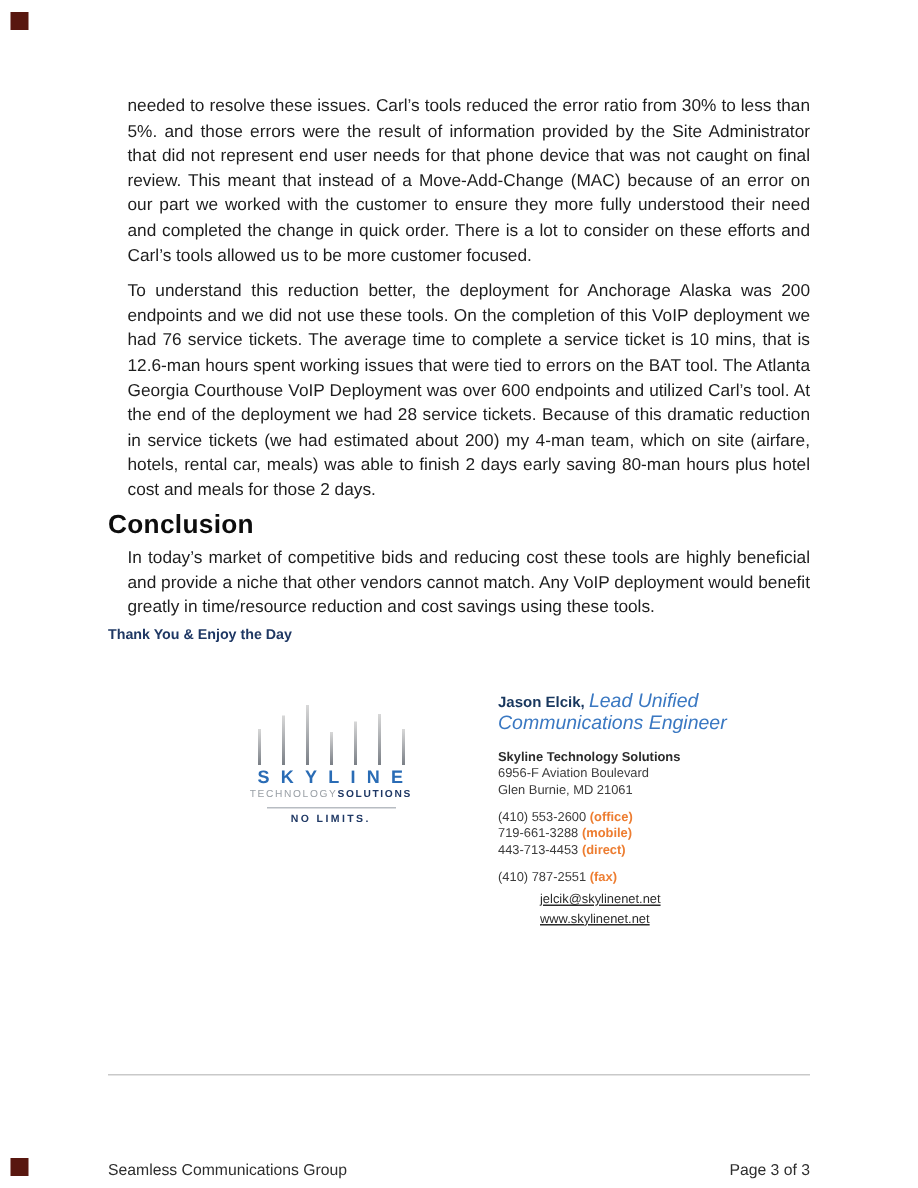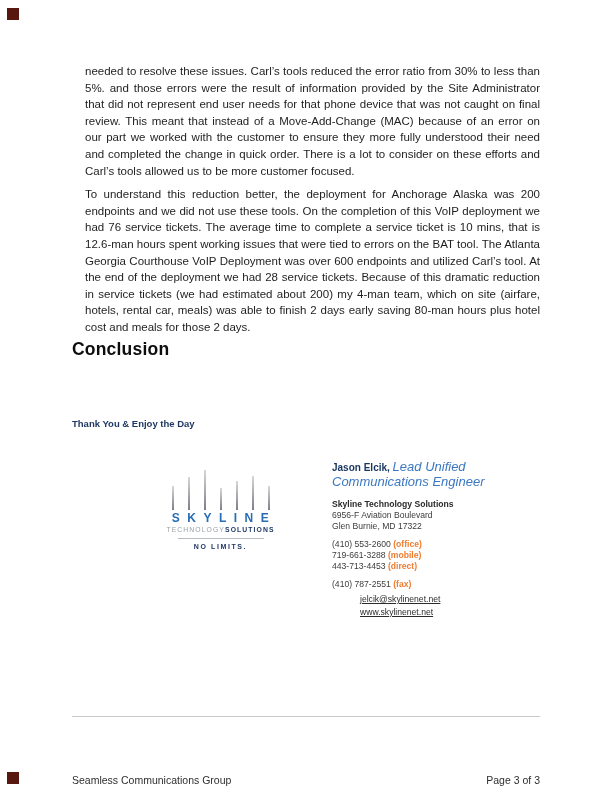--- a/index.html
+++ b/index.html
@@ -70,20 +70,21 @@
 
   <div class="corner-mark top"></div>
   <div class="corner-mark bottom"></div>
 
   <div class="body-block">
     <p>needed to resolve these issues. Carl’s tools reduced the error ratio from 30% to less than 5%. and those errors were the result of information provided by the Site Administrator that did not represent end user needs for that phone device that was not caught on final review. This meant that instead of a Move-Add-Change (MAC) because of an error on our part we worked with the customer to ensure they more fully understood their need and completed the change in quick order. There is a lot to consider on these efforts and Carl’s tools allowed us to be more customer focused.</p>
     <p>To understand this reduction better, the deployment for Anchorage Alaska was 200 endpoints and we did not use these tools. On the completion of this VoIP deployment we had 76 service tickets. The average time to complete a service ticket is 10 mins, that is 12.6-man hours spent working issues that were tied to errors on the BAT tool.  The Atlanta Georgia Courthouse VoIP Deployment was over 600 endpoints and utilized Carl’s tool. At the end of the deployment we had 28 service tickets. Because of this dramatic reduction in service tickets (we had estimated about 200) my 4-man team, which on site (airfare, hotels, rental car, meals) was able to finish 2 days early saving 80-man hours plus hotel cost and meals for those 2 days.</p>
   </div>
 
   <div class="conclusion-heading">Conclusion</div>
+  <div class="conclusion-body">In today’s market of competitive bids and reducing cost these tools are highly beneficial and provide a niche that other vendors cannot match. Any VoIP deployment would benefit greatly in time/resource reduction and cost savings using these tools.</div>
 
   <div class="thank-you">Thank You &amp; Enjoy the Day</div>
 
   <div class="logo-block">
     <div class="logo-bars">
       <i style="height:24px"></i>
         <i style="height:33px"></i>
         <i style="height:40px"></i>
       <i style="height:22px"></i>
         <i style="height:29px"></i>
@@ -96,21 +97,21 @@
     <div class="logo-tagline">NO LIMITS.</div>
   </div>
 
   <div class="contact-block">
     <div class="contact-name-line">
       <span class="contact-name">Jason Elcik,</span>
       <span class="contact-title">Lead Unified Communications Engineer</span>
     </div>
     <div class="contact-company">Skyline Technology Solutions</div>
     <div class="contact-line">6956-F Aviation Boulevard</div>
-    <div class="contact-line">Glen Burnie, MD 17322</div>
+    <div class="contact-line">Glen Burnie, MD 21061</div>
 
     <div class="contact-line spaced">
       <span>(410) 553-2600</span>
       <span class="phone-label">(office)</span>
     </div>
     <div class="contact-line">
       <span>719-661-3288</span>
       <span class="phone-label">(mobile)</span>
     </div>
     <div class="contact-line">

